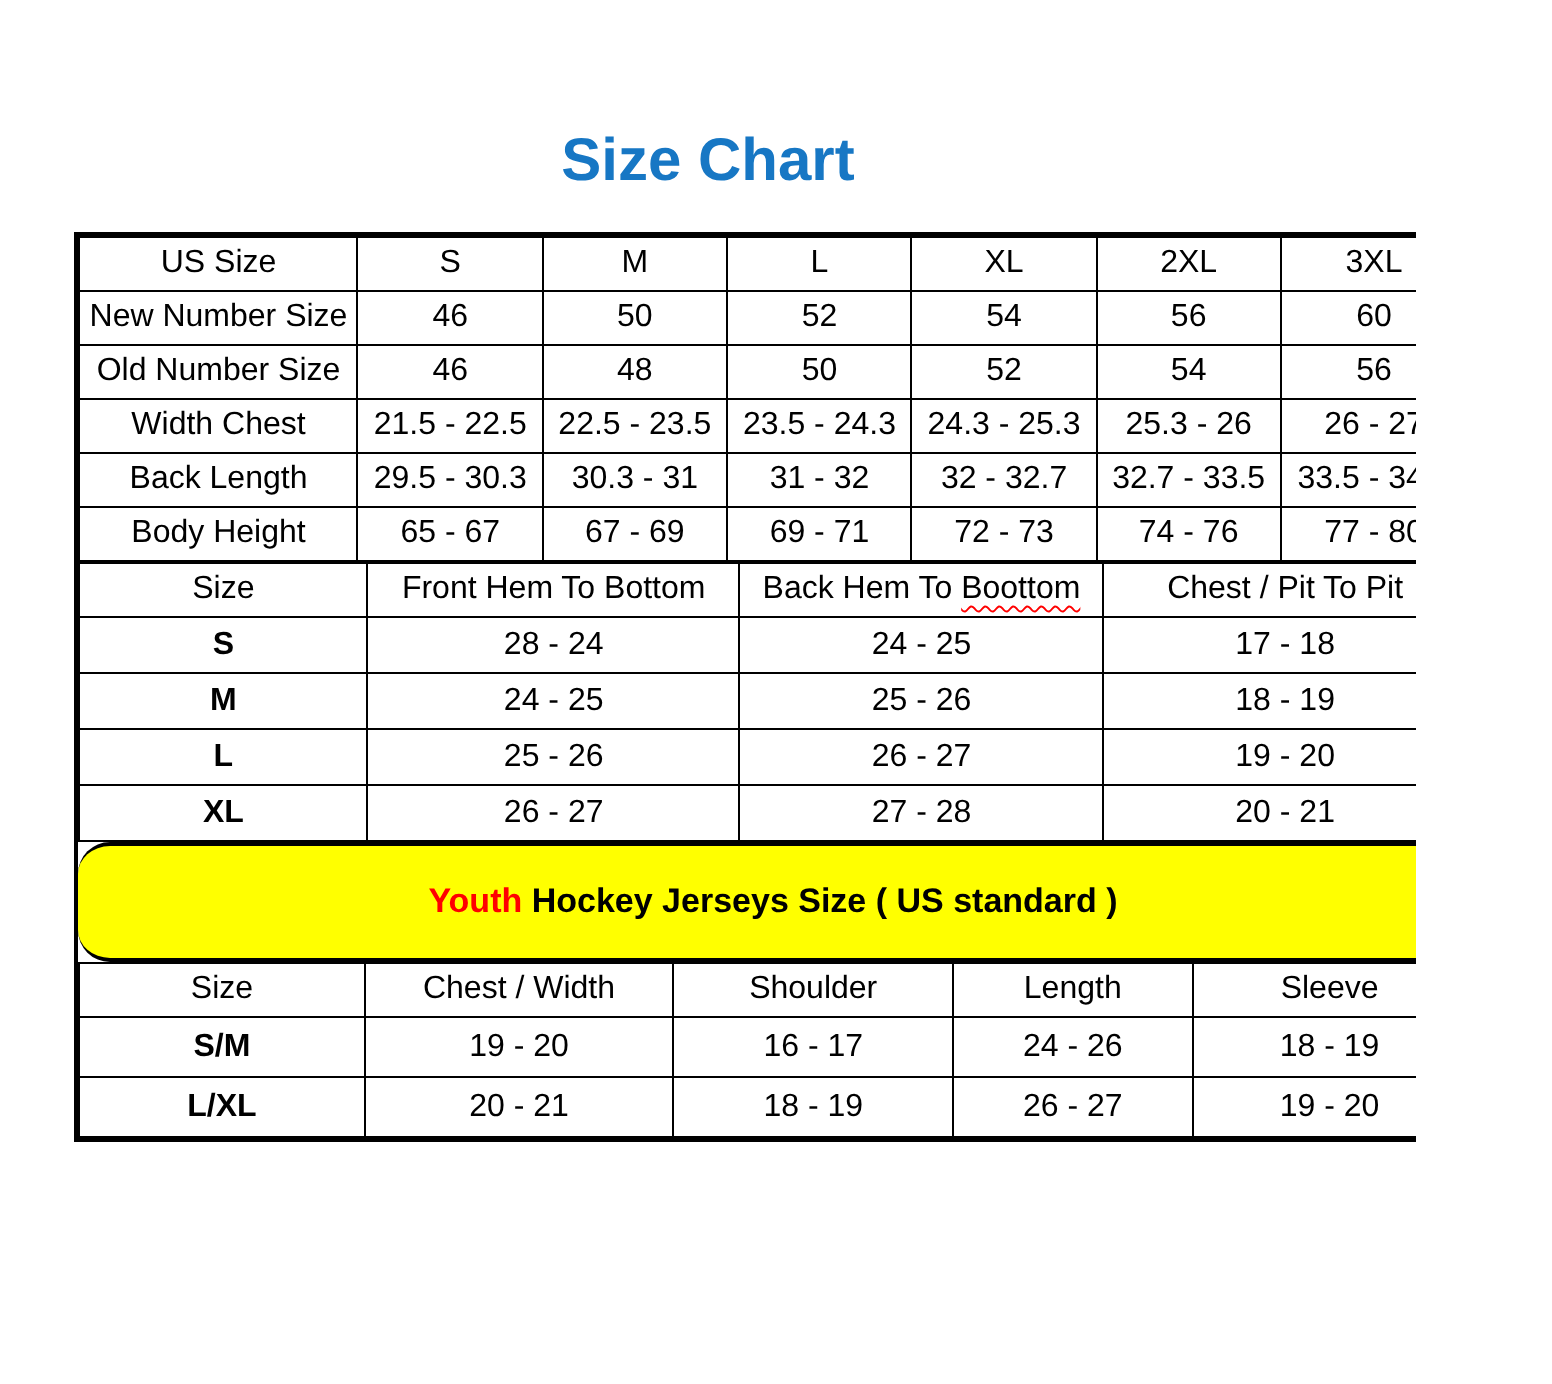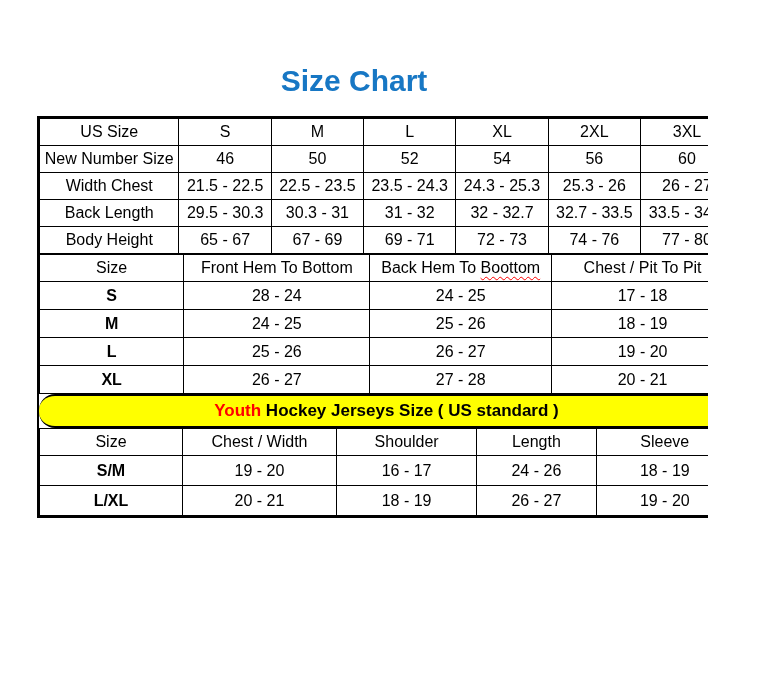--- a/index.html
+++ b/index.html
@@ -39,21 +39,21 @@
   .band {
     background: var(--yellow);
     text-align: center;
     font-weight: 700;
     font-size: 17px;
     line-height: 20px;
     padding: 8px 0;
     border-bottom: 2px solid var(--ink);
   }
   .band.mid { border-top: 2px solid var(--ink); }
-  .band.slim { padding: 5px 0; border-radius: 16px; }
+  .band.slim { padding: 18px 0; border-radius: 16px; }
   .hl { color: var(--red); }
   table {
     width: 100%;
     border-collapse: collapse;
     table-layout: fixed;
   }
   th, td {
     border: 1px solid var(--ink);
     text-align: center;
     vertical-align: middle;
@@ -108,20 +108,29 @@
         <tr>
           <td>New Number Size</td>
           <td>46</td>
           <td>50</td>
           <td>52</td>
           <td>54</td>
           <td>56</td>
           <td>60</td>
         </tr>
         <tr>
+          <td>Old Number Size</td>
+          <td>46</td>
+          <td>48</td>
+          <td>50</td>
+          <td>52</td>
+          <td>54</td>
+          <td>56</td>
+        </tr>
+        <tr>
           <td>Width Chest</td>
           <td>21.5 - 22.5</td>
           <td>22.5 - 23.5</td>
           <td>23.5 - 24.3</td>
           <td>24.3 - 25.3</td>
           <td>25.3 - 26</td>
           <td>26 - 27</td>
         </tr>
         <tr>
           <td>Back Length</td>

